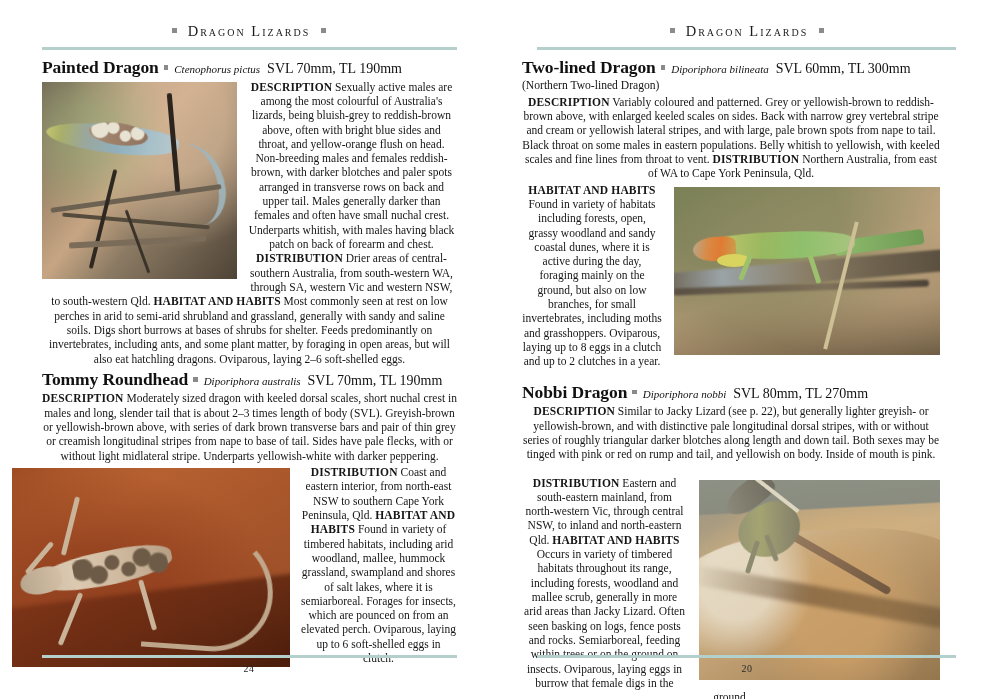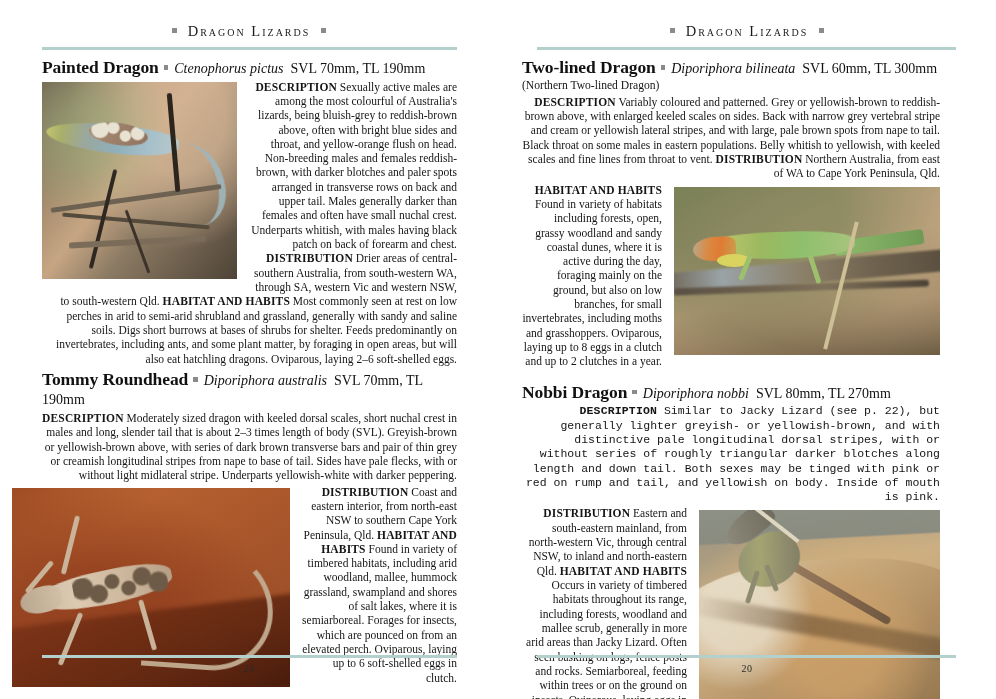--- a/index.html
+++ b/index.html
@@ -63,37 +63,37 @@
   h2.sp-head {
     margin: 0 0 1px 0;
     font-size: 17.5px;
     font-weight: bold;
     line-height: 1.12;
     letter-spacing: -0.1px;
     display: block;
   }
   h2.sp-head .common { font-weight: bold; }
   h2.sp-head .sci {
-    font-style: italic; font-weight: normal; font-size: 14px;
+    font-style: italic; font-weight: normal; font-size: 11px;
     letter-spacing: 0;
   }
   h2.sp-head .meas {
     font-style: normal; font-weight: normal; font-size: 14px;
     letter-spacing: 0;
   }
   .alt-name {
     font-size: 11.6px; line-height: 1.22; margin: 0 0 2px 0;
     color: #141414;
   }
 
   p.body {
     margin: 2px 0 0 0;
     font-size: 11.5px;
     line-height: 1.245;
-    text-align: right;
+    text-align: center;
     color: #151515;
     hyphens: none;
   }
   p.body b { font-weight: bold; letter-spacing: 0.15px; }
 
   
   .photo { position: relative; overflow: hidden; background: #8a7a66; }
 
   .photo.left-float  { float: left;  }
   .photo.right-float { float: right; }
@@ -401,21 +401,21 @@
         <p class="body">
           <b>HABITAT AND HABITS</b><span> Found in variety of habitats including forests, open, grassy woodland and sandy coastal dunes, where it is active during the day, foraging mainly on the ground, but also on low branches, for small invertebrates, including moths and grasshoppers. Oviparous, laying up to 8 eggs in a clutch and up to 2 clutches in a year.</span>
         </p>
       </div>
 
       <div class="entry clearfix" style="margin-top:14px;">
         <h2 class="sp-head">
           <span class="common">Nobbi Dragon</span><span class="sq small"></span><span class="sci">Diporiphora nobbi</span><span class="meas">&nbsp; </span><span class="meas">SVL 80mm, TL 270mm</span>
         </h2>
 
-        <p class="body" style="margin-bottom:2px;font-family:Liberation Mono, monospace;">
+        <p class="body" style="margin-bottom:14px;">
           <b>DESCRIPTION</b><span> Similar to Jacky Lizard (see p. 22), but generally lighter greyish- or yellowish-brown, and with distinctive pale longitudinal dorsal stripes, with or without series of roughly triangular darker blotches along length and down tail. Both sexes may be tinged with pink or red on rump and tail, and yellowish on body. Inside of mouth is pink. </span>
         </p>
 
         <div class="photo right-float" id="photo-nobbi-dragon">
           <div class="rock"></div>
           <div class="rock-shadow"></div>
           <div class="nb-tail"></div>
           <div class="nb-body"></div>
           <div class="nb-head"></div>
           <div class="nb-stripe"></div>

